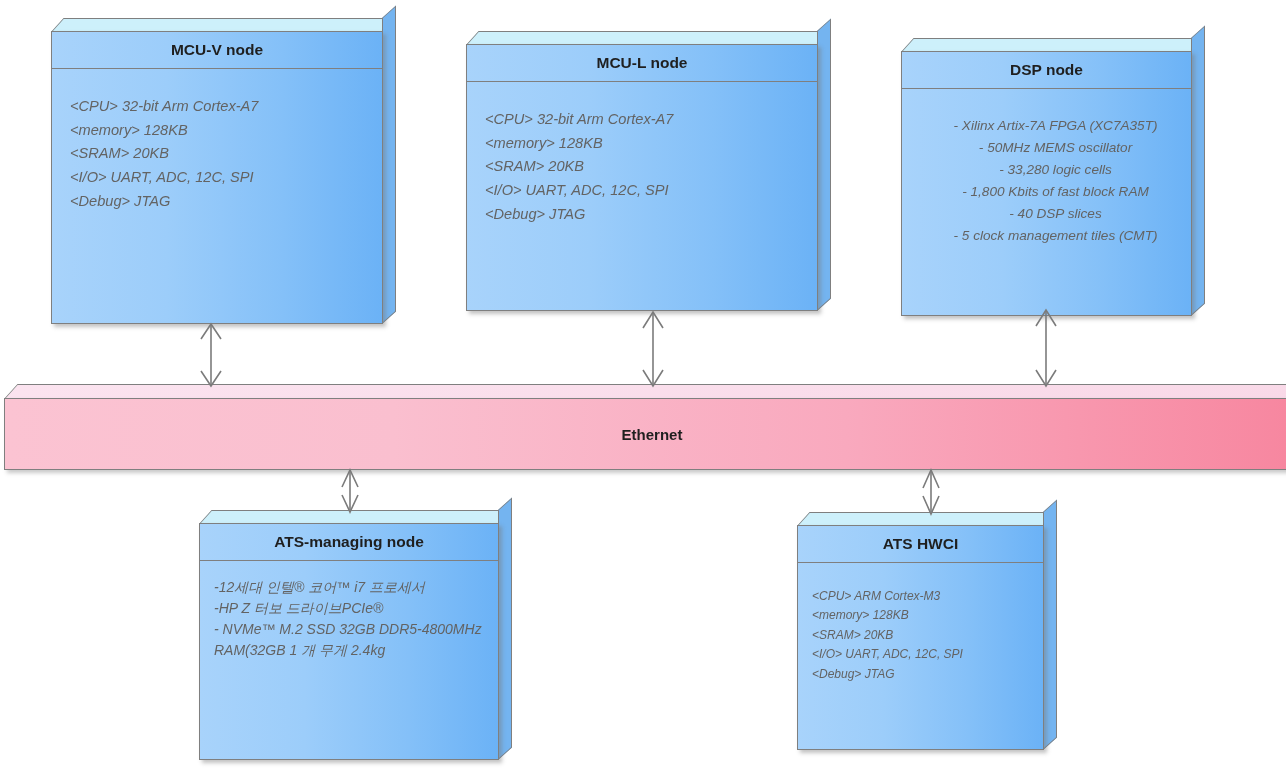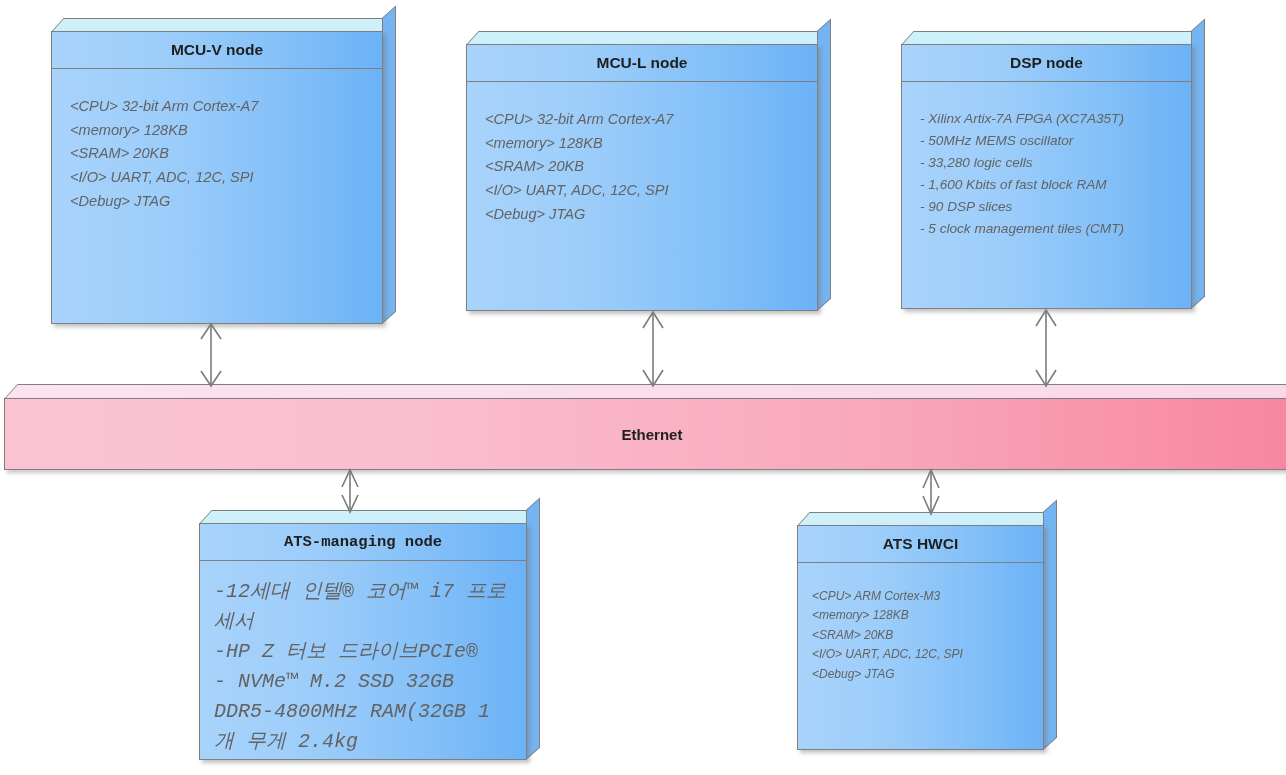--- a/index.html
+++ b/index.html
@@ -95,50 +95,50 @@
       <div class="body">
         <div>&lt;CPU&gt; 32-bit Arm Cortex-A7</div>
         <div>&lt;memory&gt; 128KB</div>
         <div>&lt;SRAM&gt; 20KB</div>
         <div>&lt;I/O&gt; UART, ADC, 12C, SPI</div>
         <div>&lt;Debug&gt; JTAG</div>
       </div>
     </div>
   </div>
 
-  <div class="node" style="left:901px;top:31px;width:291px;height:278px;">
+  <div class="node" style="left:901px;top:38px;width:291px;height:278px;">
     <div class="depth-top"></div>
     <div class="depth-side"></div>
     <div class="face">
       <div class="title">DSP node</div>
-      <div class="body" style="font-size:13.6px;">
+      <div class="body" style="font-size:13.6px;text-align:center;">
         <div>- Xilinx Artix-7A FPGA (XC7A35T)</div>
         <div>- 50MHz MEMS oscillator</div>
         <div>- 33,280 logic cells</div>
-        <div>- 1,600 Kbits of fast block RAM</div>
-        <div>- 90 DSP slices</div>
+        <div>- 1,800 Kbits of fast block RAM</div>
+        <div>- 40 DSP slices</div>
         <div>- 5 clock management tiles (CMT)</div>
       </div>
     </div>
   </div>
 
   <div id="bus" style="left:4px;top:384px;width:1264px;height:86px;padding-left:32px;">
     <div class="depth-top"></div>
     <div class="depth-side"></div>
     <div class="face">
       <span class="label">Ethernet</span>
     </div>
   </div>
 
-  <div class="node wrapbody" style="left:199px;top:510px;width:328px;height:250px;font-family:Liberation Mono, monospace;">
+  <div class="node wrapbody" style="left:199px;top:510px;width:300px;height:250px;">
     <div class="depth-top"></div>
     <div class="depth-side"></div>
     <div class="face">
       <div class="title">ATS-managing node</div>
-      <div class="body" style="padding:16px 14px 0 14px;font-size:20px;line-height:1.5;">
+      <div class="body" style="padding:16px 14px 0 14px;font-size:14px;line-height:1.5;">
         <div>-12세대 인텔® 코어™ i7 프로세서</div>
         <div>-HP Z 터보 드라이브PCIe®</div>
         <div>- NVMe™ M.2 SSD 32GB DDR5-4800MHz RAM(32GB 1 개 무게 2.4kg</div>
       </div>
     </div>
   </div>
 
   <div class="node" style="left:797px;top:512px;width:247px;height:238px;">
     <div class="depth-top"></div>
     <div class="depth-side"></div>

